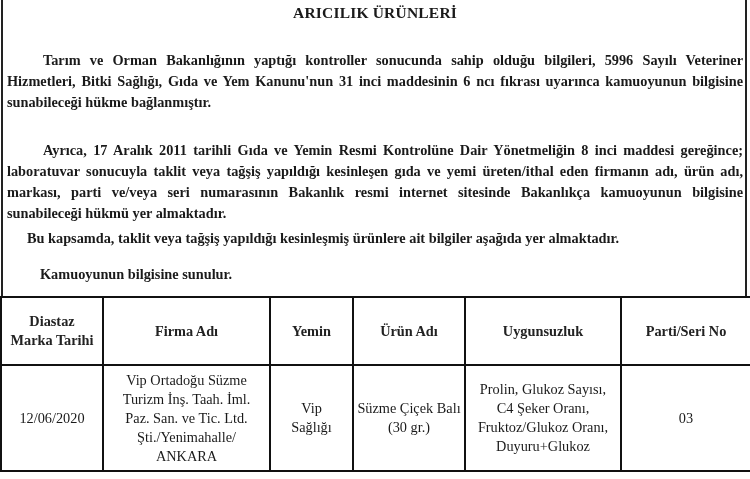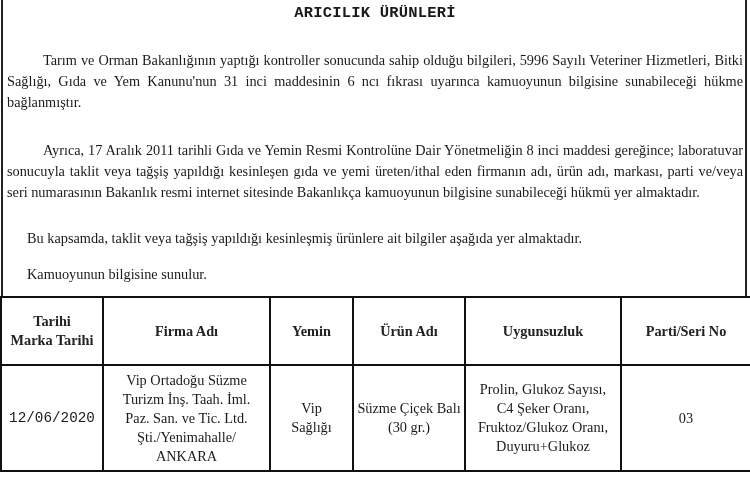--- a/index.html
+++ b/index.html
@@ -8,45 +8,45 @@
     font-family: "Liberation Serif", "DejaVu Serif", serif;
     color: #1a1a1a;
   }
   .frame {
     position: absolute; left: 1px; top: 0; width: 746px; height: 296px;
     border-left: 2px solid #222; border-right: 2px solid #222;
     box-sizing: border-box;
   }
   .title {
     position: absolute; left: 0; width: 750px; top: 4px;
-    text-align: center; font-weight: bold; font-size: 15.5px; letter-spacing: 0.2px; font-family: Liberation Mono, monospace;
+    text-align: center; font-weight: bold; font-size: 15.5px; letter-spacing: 0.2px;
   }
   .para {
     position: absolute; left: 7px; width: 736px;
-    font-size: 14.3px; line-height: 21px; text-align: justify;
+    font-size: 14.3px; line-height: 21px; text-align: justify; font-weight: bold;
   }
   .para .indent { display: inline-block; width: 36px; }
   .p1 { top: 50px; }
   .p2 { top: 140px; }
   .p3 { top: 228px; left: 27px; width: 700px; }
-  .p4 { top: 264px; left: 27px; width: 700px; }
+  .p4 { top: 264px; left: 40px; width: 700px; }
 
   table.results {
     position: absolute; left: 0; top: 296px; width: 750px;
     border-collapse: collapse; table-layout: fixed;
   }
   table.results th, table.results td {
     border: 2px solid #111; padding: 0 3px;
     font-size: 14.3px; line-height: 19px; vertical-align: middle;
   }
   table.results th {
     height: 66px; font-weight: bold; text-align: center; color: #222;
   }
   table.results td { height: 104px; text-align: center; }
-  td.date { text-align: right; padding-right: 1px; font-family: Liberation Mono, monospace; }
+  td.date { text-align: right; padding-right: 1px; }
   td.firma { text-align: left; padding-left: 2px; }
   .line { display: block; }
 </style>
 </head>
 <body>
 
 <div class="frame"></div>
 
 <div class="title">ARICILIK ÜRÜNLERİ</div>
 
@@ -63,21 +63,21 @@
     <col style="width:102px">
     <col style="width:167px">
     <col style="width:83px">
     <col style="width:112px">
     <col style="width:156px">
     <col style="width:130px">
   </colgroup>
   <thead>
     <tr>
       <th>
-        <span class="line">Tarihi</span>
+        <span class="line">Diastaz</span>
         <span class="line">Marka Tarihi</span>
       </th>
       <th>Firma Adı</th>
       <th>Yemin</th>
       <th>Ürün Adı</th>
       <th>Uygunsuzluk</th>
       <th>Parti/Seri No</th>
     </tr>
   </thead>
   <tbody>

